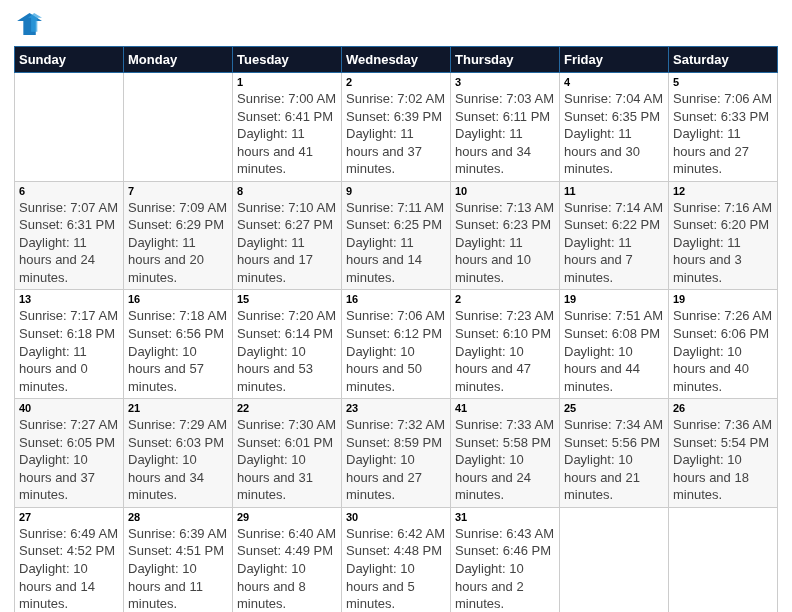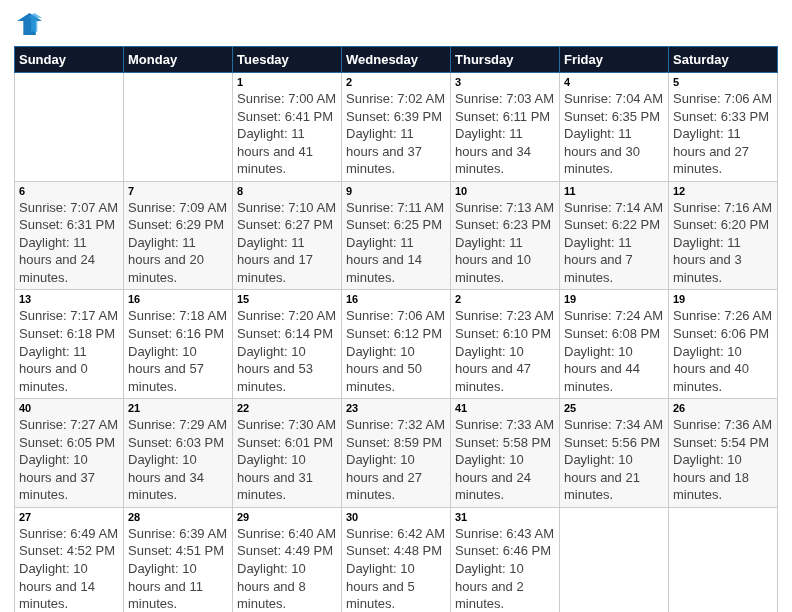--- a/index.html
+++ b/index.html
@@ -210,21 +210,21 @@
         <tr class="row-odd">
           <td>
             <span class="day-num">13</span>
             <div class="day-info">Sunrise: 7:17 AM
 Sunset: 6:18 PM
 Daylight: 11 hours and 0 minutes.</div>
           </td>
           <td>
             <span class="day-num">16</span>
             <div class="day-info">Sunrise: 7:18 AM
-Sunset: 6:16 PM
+Sunset: 6:56 PM
 Daylight: 10 hours and 57 minutes.</div>
           </td>
           <td>
             <span class="day-num">15</span>
             <div class="day-info">Sunrise: 7:20 AM
 Sunset: 6:14 PM
 Daylight: 10 hours and 53 minutes.</div>
           </td>
           <td>
             <span class="day-num">16</span>
@@ -233,21 +233,21 @@
 Daylight: 10 hours and 50 minutes.</div>
           </td>
           <td>
             <span class="day-num">2</span>
             <div class="day-info">Sunrise: 7:23 AM
 Sunset: 6:10 PM
 Daylight: 10 hours and 47 minutes.</div>
           </td>
           <td>
             <span class="day-num">19</span>
-            <div class="day-info">Sunrise: 7:24 AM
+            <div class="day-info">Sunrise: 7:51 AM
 Sunset: 6:08 PM
 Daylight: 10 hours and 44 minutes.</div>
           </td>
           <td>
             <span class="day-num">19</span>
             <div class="day-info">Sunrise: 7:26 AM
 Sunset: 6:06 PM
 Daylight: 10 hours and 40 minutes.</div>
           </td>
         </tr>

